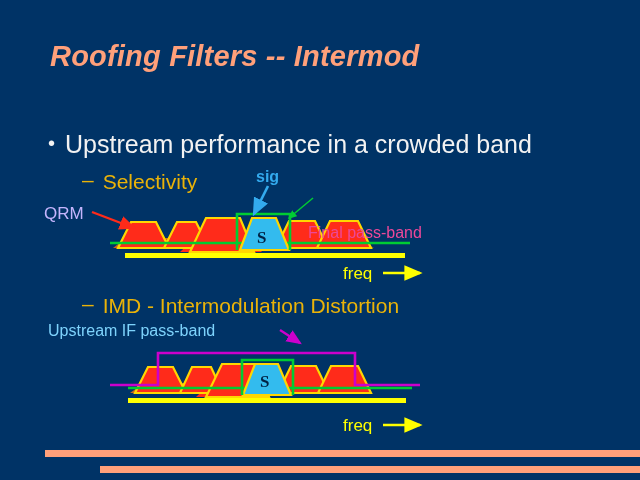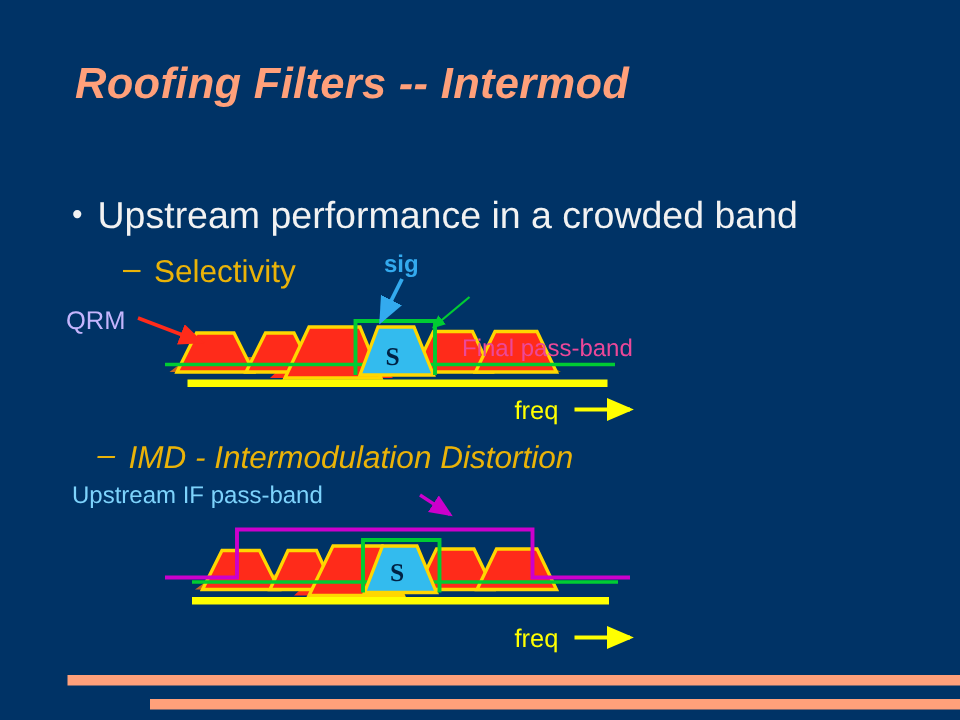--- a/index.html
+++ b/index.html
@@ -51,21 +51,21 @@
     font-size: 21px;
     color: #eab308;
     white-space: nowrap;
   }
   .bullet2 .dash {
     display: inline-block;
     margin-right: 9px;
     vertical-align: 2px;
   }
   #sel-line { left: 82px; top: 168px; }
-  #imd-line { left: 65px; top: 292px; font-style: italic; }
+  #imd-line { left: 82px; top: 292px; }
 
   .lbl {
     position: absolute;
     white-space: nowrap;
     font-size: 16px;
   }
   #lbl-qrm     { left: 44px;  top: 204px; color: #c4b5fd; font-size: 17px; }
   #lbl-sig     { left: 256px; top: 168px; color: #33AAEE; font-size: 16px; font-weight: bold; }
   #lbl-final   { left: 308px; top: 184px; color: #ec4899; font-size: 16px; margin-top: 40px; }
   #lbl-freq1   { left: 343px; top: 264px; color: #FFFF00; font-size: 17px; }

